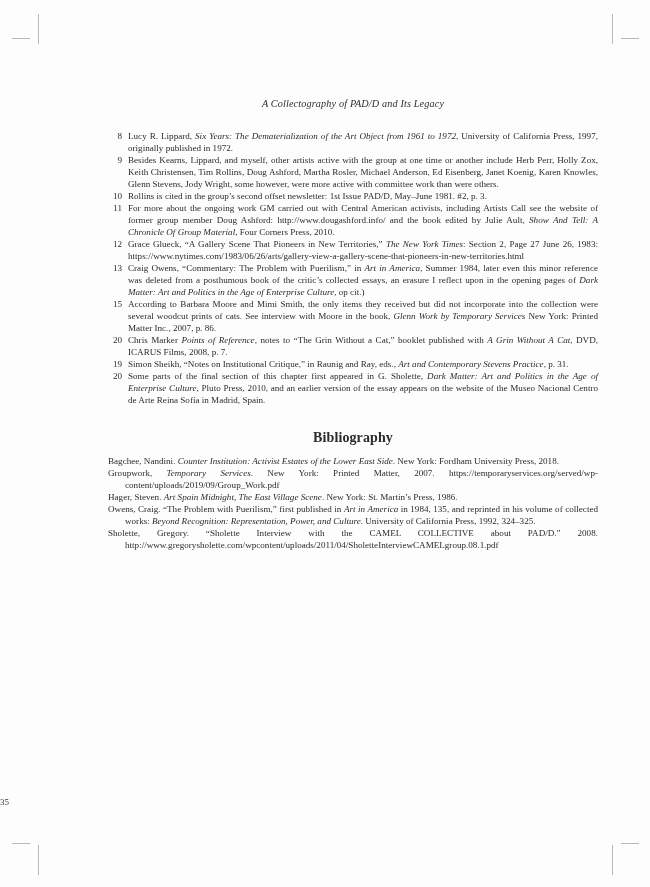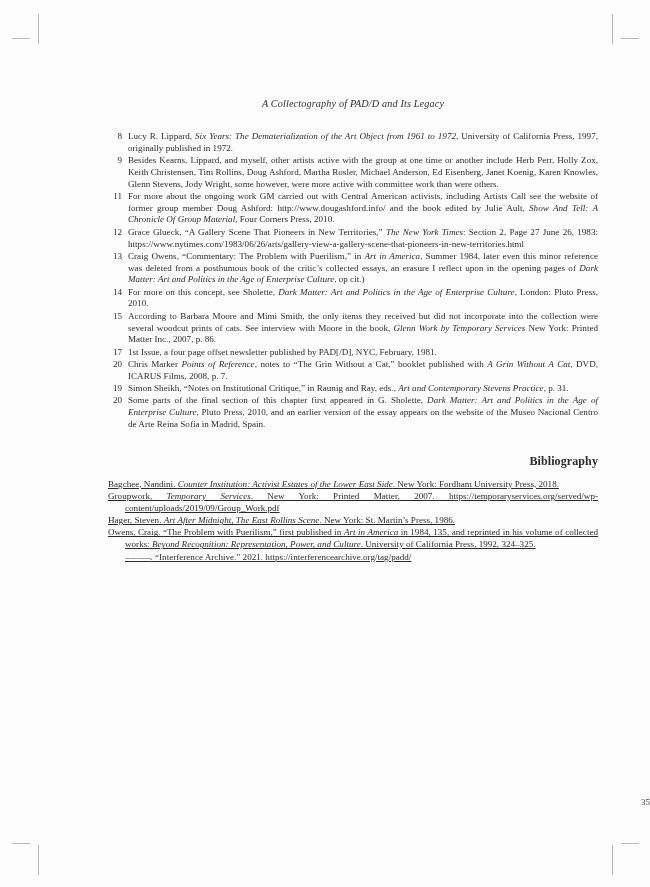--- a/index.html
+++ b/index.html
@@ -75,31 +75,30 @@
   .note-body {
     flex: 1 1 auto;
     text-align: justify;
     text-justify: inter-word;
     hyphens: manual;
   }
   .note-body i, .bib-body i { font-style: italic; }
 
   
   .bib-heading {
-    text-align: right;
+    text-align: center;
     font-weight: bold;
-    font-size: 12px;
+    font-size: 14px;
     margin-top: 23px;
     margin-bottom: 10px;
     letter-spacing: 0.1px;
   }
   .bib-list {
     margin: 0;
     padding: 0;
-    text-decoration: underline;
   }
   .bib-item {
     font-size: 9.1px;
     line-height: 11.75px;
     text-align: justify;
     text-justify: inter-word;
     padding-left: 17px;
     text-indent: -17px;
     margin-bottom: 0.6px;
   }
@@ -110,21 +109,21 @@
   .dash-rule {
     letter-spacing: -0.6px;
   }
 
   
   .folio {
     position: absolute;
     left: 0;
     right: 0;
     top: 797px;
-    text-align: right;
+    text-align: left;
     font-size: 9px;
     color: #3a3a3a;
   }
 </style>
 </head>
 <body>
 
 <div class="crop crop-v cm-tl-v"></div>
 <div class="crop crop-h cm-tl-h"></div>
 <div class="crop crop-v cm-tr-v"></div>
@@ -141,62 +140,58 @@
   <div class="notes">
       <div class="note">
         <div class="note-num">8</div>
         <div class="note-body">Lucy R. Lippard, <i>Six Years: The Dematerialization of the Art Object from 1961 to 1972</i>, University of California Press, 1997, originally published in 1972.</div>
       </div>
       <div class="note">
         <div class="note-num">9</div>
         <div class="note-body">Besides Kearns, Lippard, and myself, other artists active with the group at one time or another include Herb Perr, Holly Zox, Keith Christensen, Tim Rollins, Doug Ashford, Martha Rosler, Michael Anderson, Ed Eisenberg, Janet Koenig, Karen Knowles, Glenn Stevens, Jody Wright, some however, were more active with committee work than were others.</div>
       </div>
       <div class="note">
+        <div class="note-num">10</div>
+        <div class="note-body">Rollins is cited in the group’s second offset newsletter: 1st Issue PAD/D, May–June 1981. #2, p. 3.</div>
+      </div>
+      <div class="note">
         <div class="note-num">11</div>
         <div class="note-body">For more about the ongoing work GM carried out with Central American activists, including Artists Call see the website of former group member Doug Ashford: http://www.dougashford.info/ and the book edited by Julie Ault, <i>Show And Tell: A Chronicle Of Group Material</i>, Four Corners Press, 2010.</div>
       </div>
       <div class="note">
         <div class="note-num">12</div>
         <div class="note-body">Grace Glueck, “A Gallery Scene That Pioneers in New Territories,” <i>The New York Times</i>: Section 2, Page 27 June 26, 1983: https://www.nytimes.com/1983/06/26/arts/gallery-view-a-gallery-scene-that-pioneers-in-new-territories.html</div>
       </div>
       <div class="note">
         <div class="note-num">13</div>
         <div class="note-body">Craig Owens, “Commentary: The Problem with Puerilism,” in <i>Art in America</i>, Summer 1984, later even this minor reference was deleted from a posthumous book of the critic’s collected essays, an erasure I reflect upon in the opening pages of <i>Dark Matter: Art and Politics in the Age of Enterprise Culture</i>, op cit.)</div>
       </div>
       <div class="note">
-        <div class="note-num">14</div>
-        <div class="note-body">For more on this concept, see Sholette, <i>Dark Matter: Art and Politics in the Age of Enterprise Culture</i>, London: Pluto Press, 2010.</div>
-      </div>
-      <div class="note">
         <div class="note-num">15</div>
         <div class="note-body">According to Barbara Moore and Mimi Smith, the only items they received but did not incorporate into the collection were several woodcut prints of cats. See interview with Moore in the book, <i>Glenn Work by Temporary Services</i> New York: Printed Matter Inc., 2007, p. 86.</div>
-      </div>
-      <div class="note">
-        <div class="note-num">17</div>
-        <div class="note-body">1st Issue, a four page offset newsletter published by PAD[/D], NYC, February, 1981.</div>
       </div>
       <div class="note">
         <div class="note-num">20</div>
         <div class="note-body">Chris Marker <i>Points of Reference</i>, notes to “The Grin Without a Cat,” booklet published with <i>A Grin Without A Cat</i>, DVD, ICARUS Films, 2008, p. 7.</div>
       </div>
       <div class="note">
         <div class="note-num">19</div>
         <div class="note-body">Simon Sheikh, “Notes on Institutional Critique,” in Raunig and Ray, eds., <i>Art and Contemporary Stevens Practice</i>, p. 31.</div>
       </div>
       <div class="note">
         <div class="note-num">20</div>
         <div class="note-body">Some parts of the final section of this chapter first appeared in G. Sholette, <i>Dark Matter: Art and Politics in the Age of Enterprise Culture</i>, Pluto Press, 2010, and an earlier version of the essay appears on the website of the Museo Nacional Centro de Arte Reina Sofía in Madrid, Spain.</div>
       </div>
     </div>
 
   <div class="bib-heading">Bibliography</div>
 
   <div class="bib-list">
       <div class="bib-item"><span class="bib-body">Bagchee, Nandini. <i>Counter Institution: Activist Estates of the Lower East Side</i>. New York: Fordham University Press, 2018.</span></div>
       <div class="bib-item"><span class="bib-body">Groupwork, <i>Temporary Services</i>. New York: Printed Matter, 2007. https://temporaryservices.org/served/wp-content/uploads/2019/09/Group_Work.pdf</span></div>
-      <div class="bib-item"><span class="bib-body">Hager, Steven. <i>Art After Midnight, The East Rollins Scene</i>. New York: St. Martin’s Press, 1986.</span></div>
+      <div class="bib-item"><span class="bib-body">Hager, Steven. <i>Art Spain Midnight, The East Village Scene</i>. New York: St. Martin’s Press, 1986.</span></div>
       <div class="bib-item"><span class="bib-body">Owens, Craig. “The Problem with Puerilism,” first published in <i>Art in America</i> in 1984, 135, and reprinted in his volume of collected works: <i>Beyond Recognition: Representation, Power, and Culture</i>. University of California Press, 1992, 324–325.</span></div>
-      <div class="bib-item continuation"><span class="bib-body"><span class="dash-rule">———</span>. “Interference Archive.” 2021. https://interferencearchive.org/tag/padd/</span></div>
+      <div class="bib-item"><span class="bib-body">Sholette, Gregory. “Sholette Interview with the CAMEL COLLECTIVE about PAD/D.” 2008. http://www.gregorysholette.com/wpcontent/uploads/2011/04/SholetteInterviewCAMELgroup.08.1.pdf</span></div>
     </div>
 
 </div>
 
 <div class="folio">35</div>
 
 </body></html>

